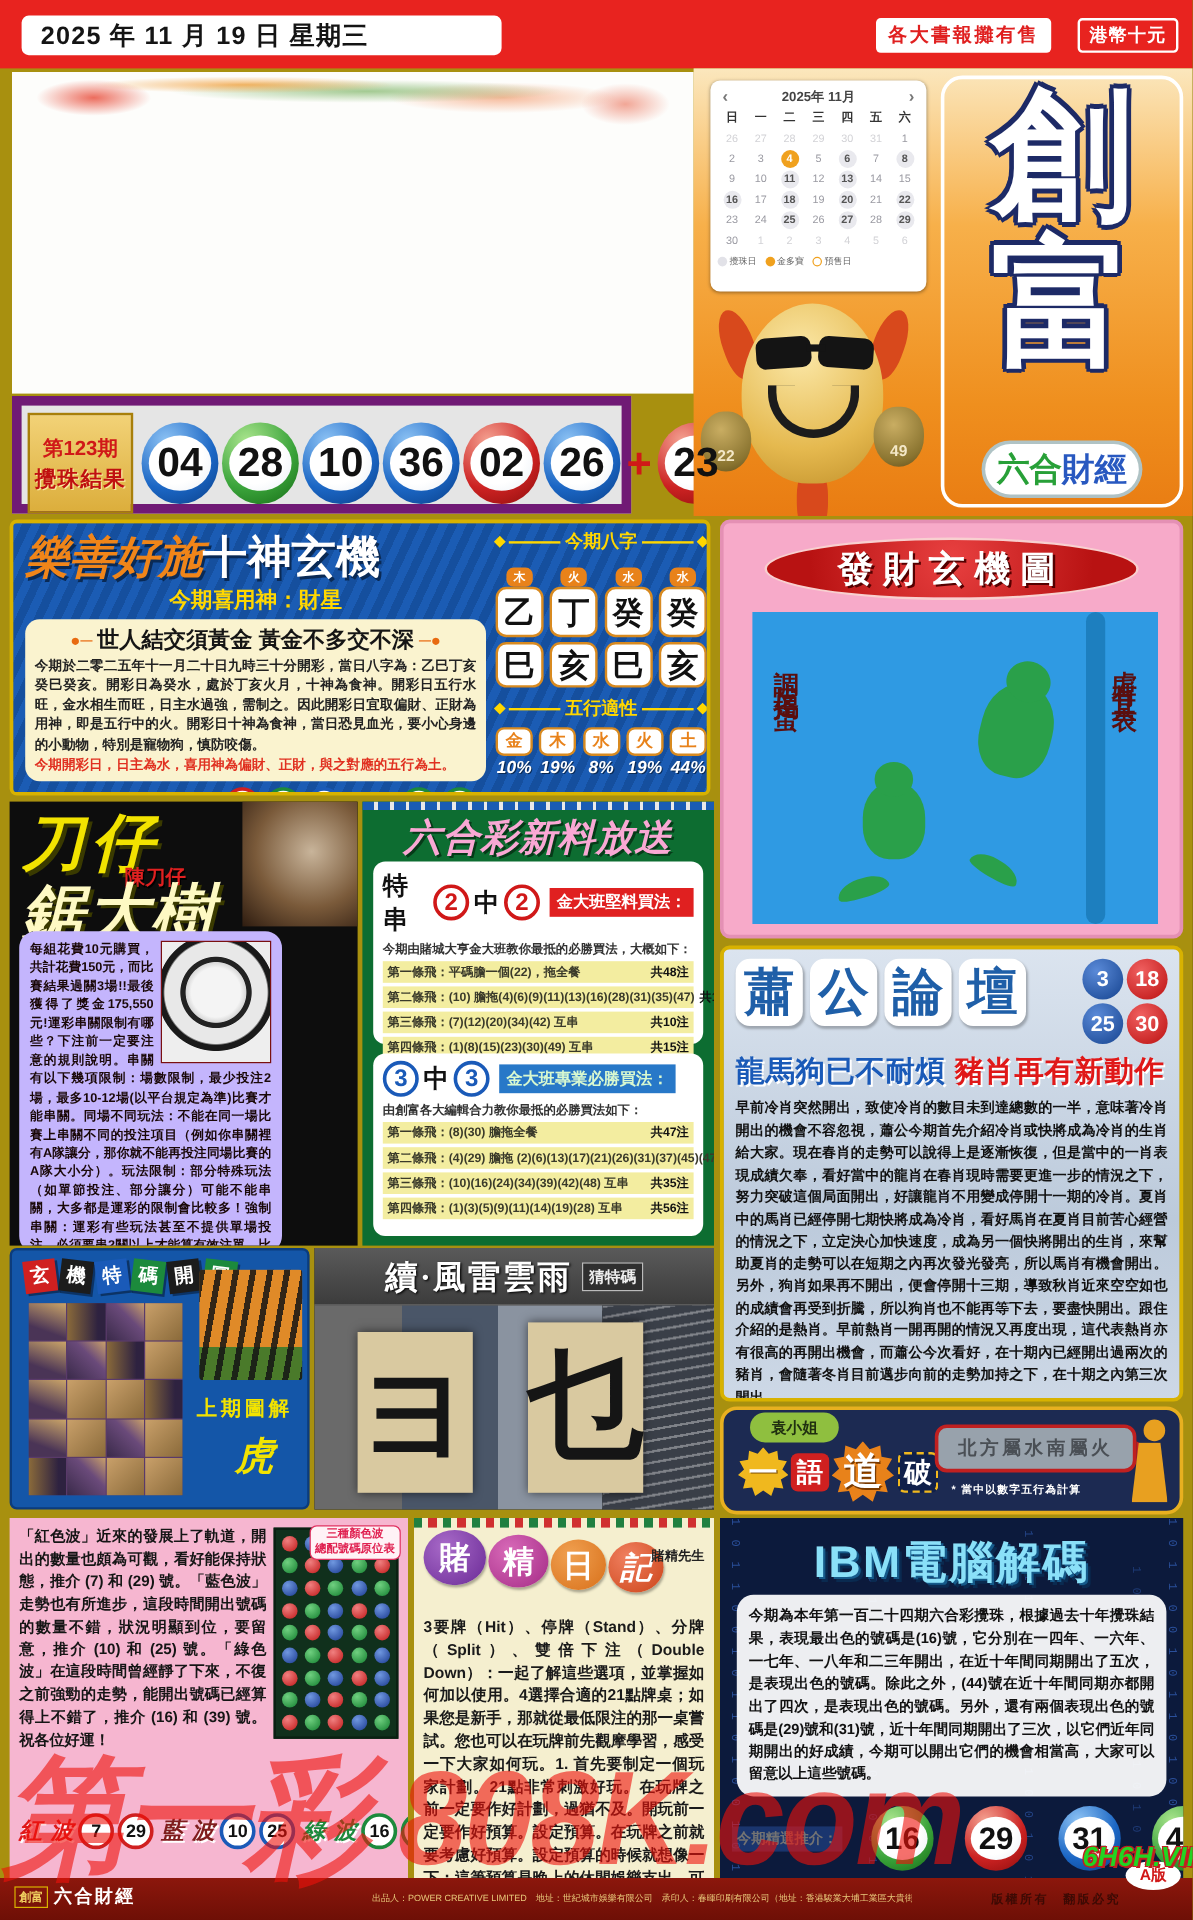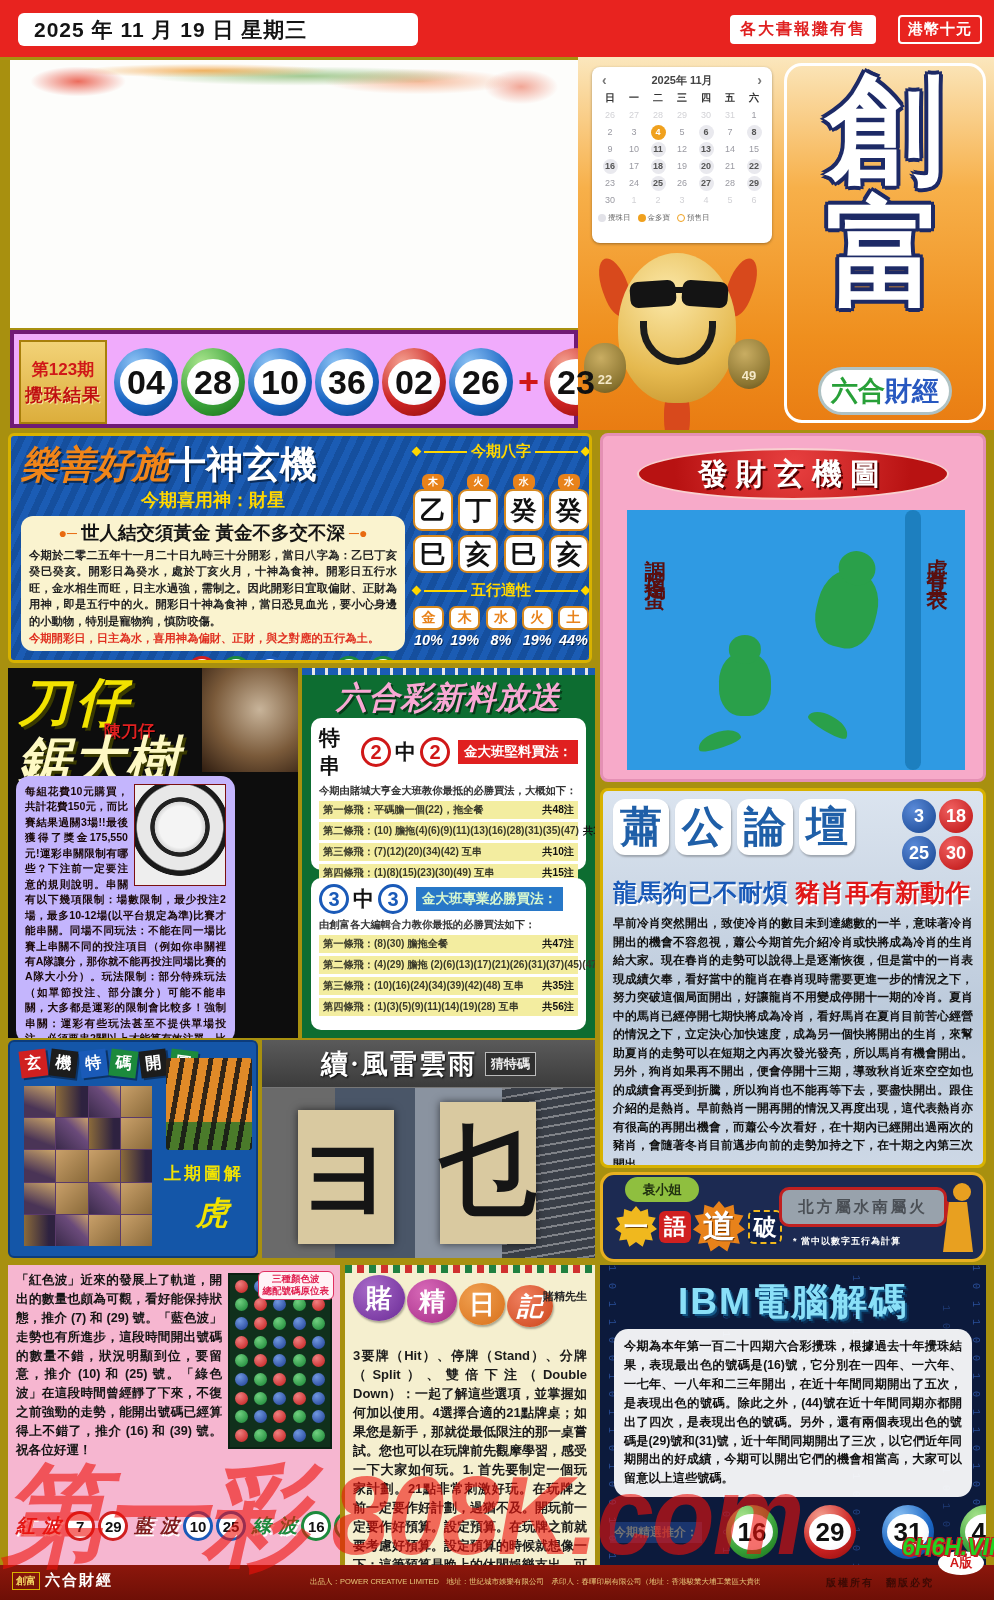--- a/index.html
+++ b/index.html
@@ -18,21 +18,21 @@
   
   .photo{position:absolute;left:10px;top:60px;width:568px;height:268px;background:
     radial-gradient(closest-side at 12% 8%,rgba(230,60,40,.75),rgba(230,60,40,0) 70%),
     radial-gradient(closest-side at 34% 4%,rgba(240,150,40,.7),rgba(240,150,40,0) 65%),
     radial-gradient(closest-side at 52% 6%,rgba(90,160,60,.55),rgba(90,160,60,0) 60%),
     radial-gradient(closest-side at 72% 8%,rgba(240,120,60,.5),rgba(240,120,60,0) 60%),
     radial-gradient(closest-side at 90% 10%,rgba(230,80,50,.5),rgba(230,80,50,0) 65%),
     #fdfdfb;}
 
   
-  .result{position:absolute;left:10px;top:330px;width:568px;height:98px;background:#f0abfc;border:4px solid #701a75;
+  .result{position:absolute;left:10px;top:330px;width:516px;height:98px;background:#e5e5e5;border:8px solid #701a75;
     display:flex;align-items:center;}
   .issue-box{position:absolute;left:5px;top:6px;width:88px;height:84px;background:linear-gradient(#f2d277,#dcae3c);
     border:2px solid #a87f0a;display:flex;flex-direction:column;align-items:center;justify-content:center;}
   .issue-no{font-weight:bold;font-size:17px;color:#d01818;}
   .issue-label{font-weight:bold;font-size:18px;color:#c01010;letter-spacing:1px;margin-top:2px;text-shadow:1px 1px 0 #f8e8a0;}
   .balls-row{position:absolute;left:100px;top:14px;display:flex;align-items:center;gap:3px;}
   .ball{position:relative;border-radius:50%;display:flex;align-items:center;justify-content:center;flex:0 0 auto;}
   .ball::before{content:"";position:absolute;left:9%;right:9%;top:16%;bottom:16%;border-radius:50%;
     background:radial-gradient(circle at 40% 35%,#fff 55%,#e8eef5 100%);}
   .ball>span{position:relative;z-index:1;font-weight:bold;color:#111;}

